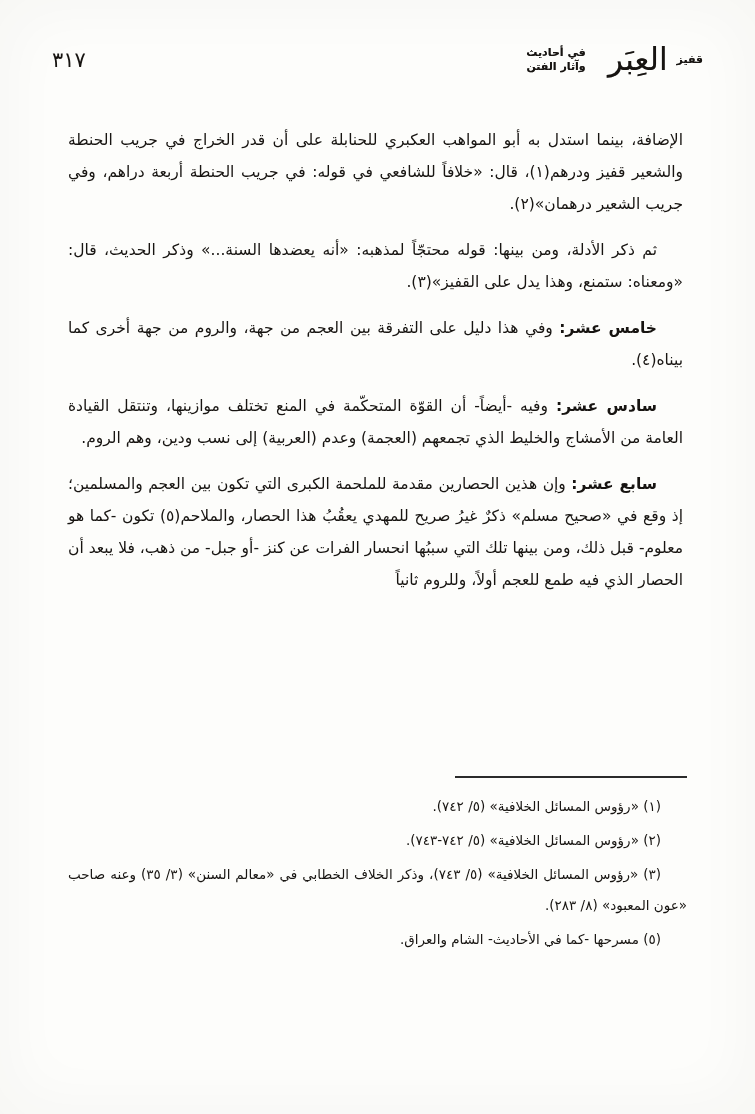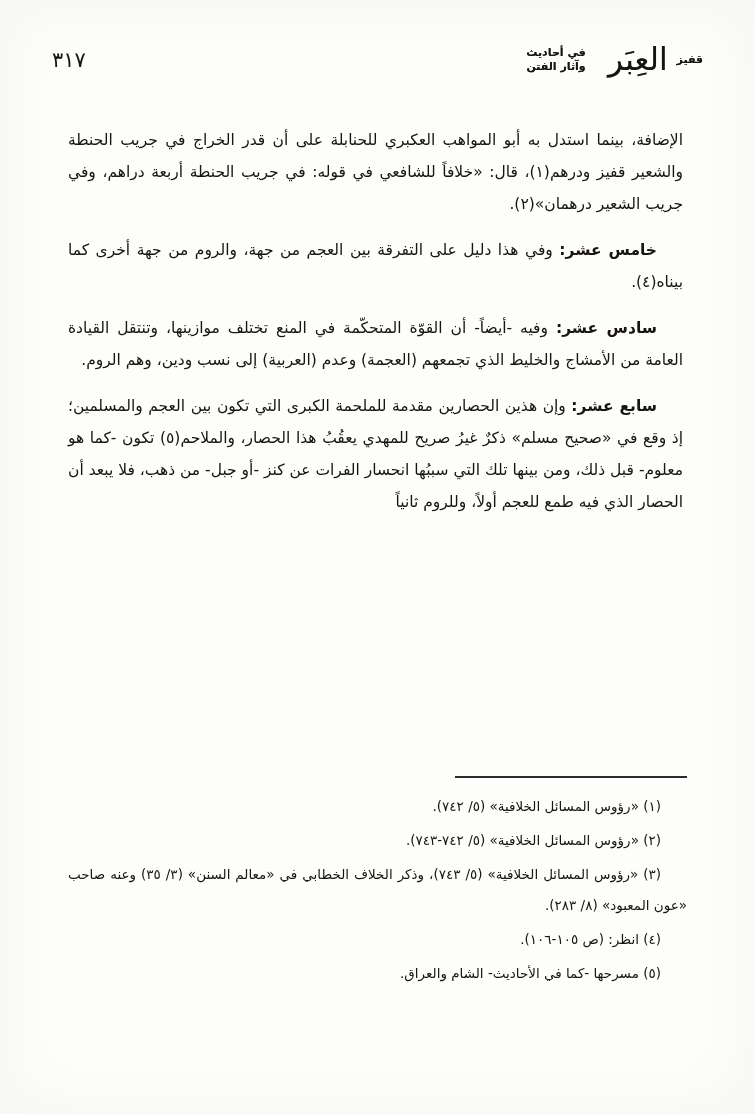--- a/index.html
+++ b/index.html
@@ -67,35 +67,37 @@
       <span class="t-small">في أحاديث وآثار الفتن</span>
     </div>
     <div class="page-number">٣١٧</div>
   </header>
 
   <main class="body-text">
     <p class="para no-indent">
       <span>الإضافة، بينما استدل به أبو المواهب العكبري للحنابلة على أن قدر الخراج في جريب الحنطة والشعير قفيز ودرهم(١)، قال: «خلافاً للشافعي في قوله: في جريب الحنطة أربعة دراهم، وفي جريب الشعير درهمان»(٢).</span>
     </p>
     <p class="para">
+      <span>ثم ذكر الأدلة، ومن بينها: قوله محتجّاً لمذهبه: «أنه يعضدها السنة...» وذكر الحديث، قال: «ومعناه: ستمنع، وهذا يدل على القفيز»(٣).</span>
+    </p>
+    <p class="para">
       <b class="lead">خامس عشر:</b>
       <span>وفي هذا دليل على التفرقة بين العجم من جهة، والروم من جهة أخرى كما بيناه(٤).</span>
     </p>
     <p class="para">
       <b class="lead">سادس عشر:</b>
       <span>وفيه -أيضاً- أن القوّة المتحكّمة في المنع تختلف موازينها، وتنتقل القيادة العامة من الأمشاج والخليط الذي تجمعهم (العجمة) وعدم (العربية) إلى نسب ودين، وهم الروم.</span>
     </p>
     <p class="para">
       <b class="lead">سابع عشر:</b>
       <span>وإن هذين الحصارين مقدمة للملحمة الكبرى التي تكون بين العجم والمسلمين؛ إذ وقع في «صحيح مسلم» ذكرٌ غيرُ صريح للمهدي يعقُبُ هذا الحصار، والملاحم(٥) تكون -كما هو معلوم- قبل ذلك، ومن بينها تلك التي سببُها انحسار الفرات عن كنز -أو جبل- من ذهب، فلا يبعد أن الحصار الذي فيه طمع للعجم أولاً، وللروم ثانياً</span>
     </p>
   </main>
 
   <footer class="footnotes">
     <div class="fn-separator"></div>
     <p class="fn">(١) «رؤوس المسائل الخلافية» (٥/ ٧٤٢).</p>
     <p class="fn">(٢) «رؤوس المسائل الخلافية» (٥/ ٧٤٢-٧٤٣).</p>
     <p class="fn">(٣) «رؤوس المسائل الخلافية» (٥/ ٧٤٣)، وذكر الخلاف الخطابي في «معالم السنن» (٣/ ٣٥) وعنه صاحب «عون المعبود» (٨/ ٢٨٣).</p>
-    <p class="fn">(٤) انظر: (ص ١٠٥-١٠٦).</p>
     <p class="fn">(٥) مسرحها -كما في الأحاديث- الشام والعراق.</p>
   </footer>
 
 </div>
 
 </body></html>

